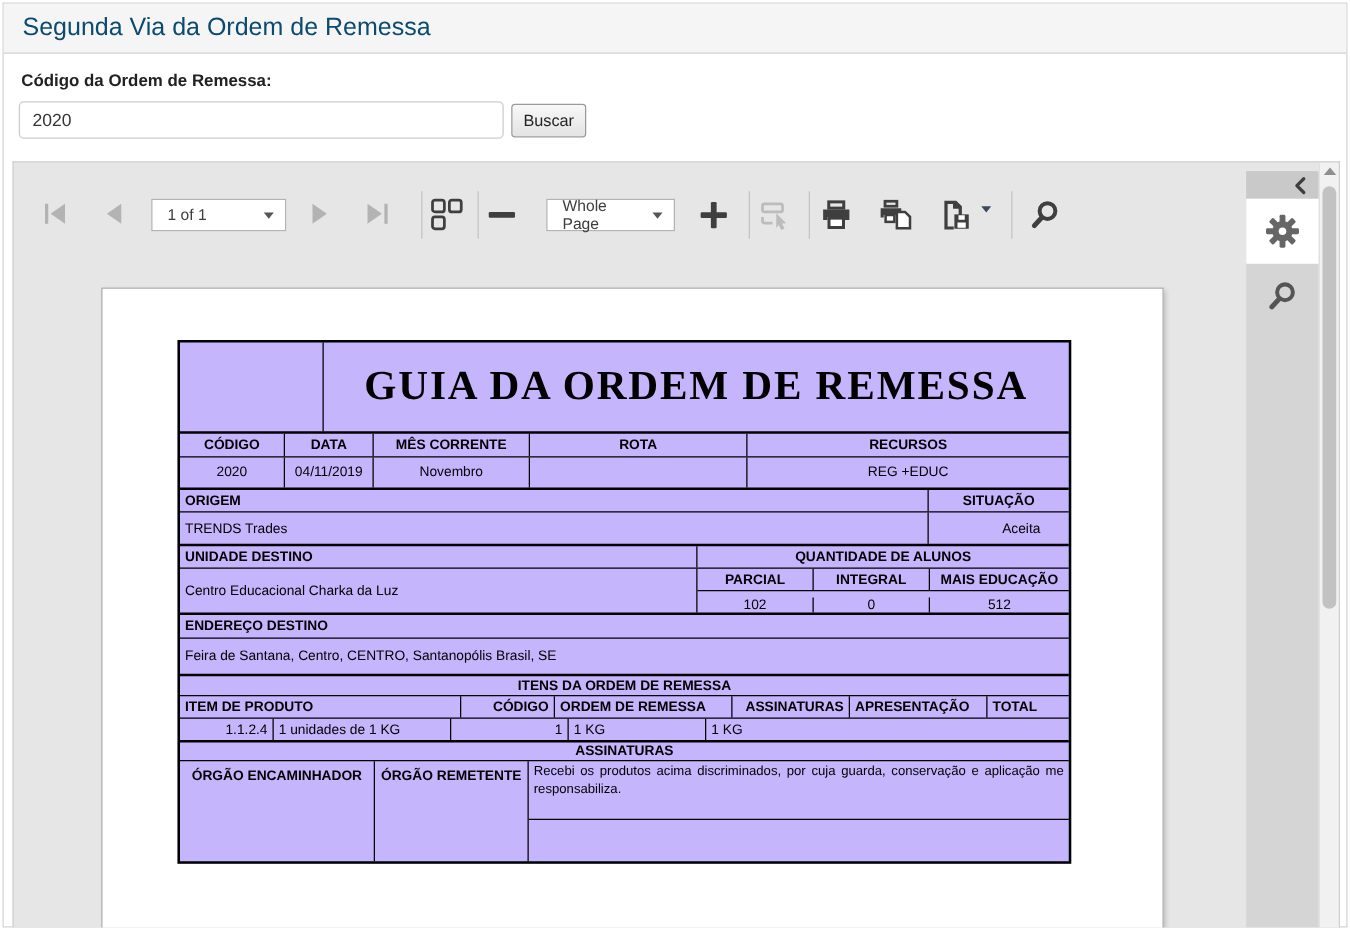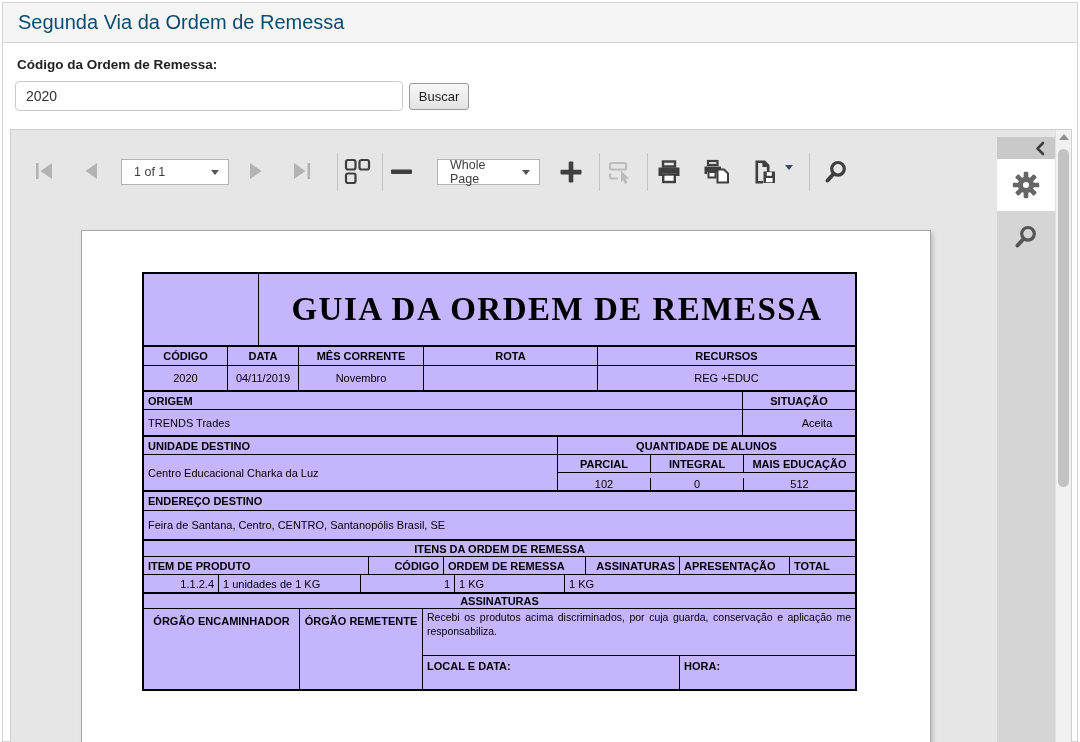--- a/index.html
+++ b/index.html
@@ -255,24 +255,20 @@
         </div>
 
         <div class="trow" style="height:15px;">
           <div class="tcell hdr center last" style="flex:1;">ASSINATURAS</div>
         </div>
         <div class="trow nb" style="height:80px;">
           <div class="tcell hdr center" style="width:156px;align-items:flex-start;padding-top:6px;">ÓRGÃO ENCAMINHADOR</div>
           <div class="tcell hdr center" style="width:123px;align-items:flex-start;padding-top:6px;">ÓRGÃO REMETENTE</div>
           <div style="flex:1;display:flex;flex-direction:column;">
             <div style="height:47px;border-bottom:1px solid #000;box-sizing:border-box;font-size:10.5px;line-height:1.3;padding:2px 4px;text-align:justify;white-space:normal;">Recebi os produtos acima discriminados, por cuja guarda, conservação e aplicação me responsabiliza.</div>
-            <div style="display:flex;flex:1;">
-              <div class="tcell hdr" style="width:257px;align-items:flex-start;padding-top:4px;">LOCAL E DATA:</div>
-              <div class="tcell hdr last" style="flex:1;align-items:flex-start;padding-top:4px;">HORA:</div>
-            </div>
           </div>
         </div>
 
       </div>
     </div>
 
     <div class="side-panel">
       <div class="collapse-band">
         <svg width="16" height="17">
           <polyline points="11,3 5.5,8.5 11,14" fill="none" stroke="#3f3f3f" stroke-width="2.6" stroke-linecap="round" stroke-linejoin="round"></polyline>

